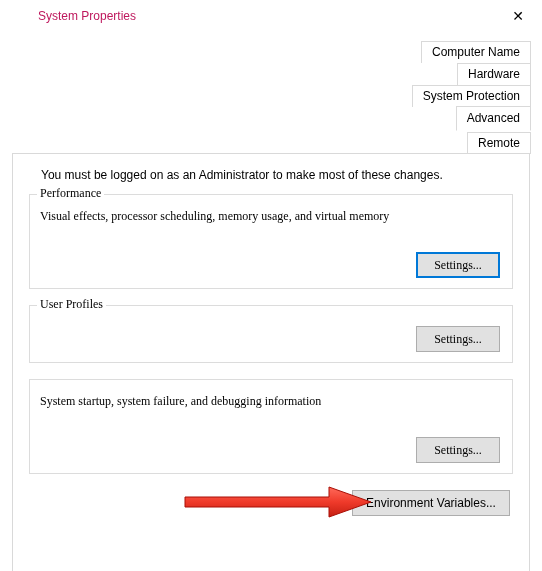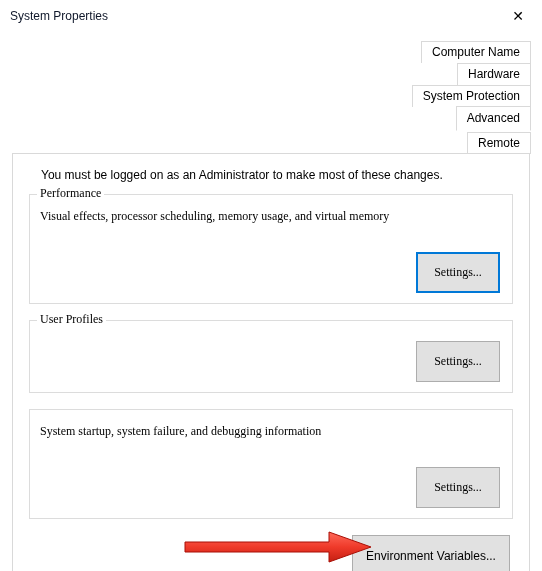--- a/index.html
+++ b/index.html
@@ -14,21 +14,21 @@
     overflow: hidden;
     color: #000;
   }
   .titlebar {
     display: flex;
     align-items: center;
     justify-content: space-between;
     padding: 6px 10px 6px 10px;
     font-size: 12px;
   }
-  .titlebar .title { color: #0f172a; }
+  .titlebar .title { color: #be185d; margin-left: 28px; }
   .titlebar .close {
     font-size: 14px;
     color: #000;
     padding: 2px 8px;
     cursor: pointer;
   }
   .content {
     padding: 8px 12px 0 12px;
   }
   .tabs-row {
@@ -100,21 +100,21 @@
     padding-top: 6px;
   }
   button.win {
     font-family: inherit;
     font-size: 12px;
     background: #e1e1e1;
     border: 1px solid #adadad;
     padding: 2px 0;
     cursor: pointer;
     min-width: 84px;
-    height: 41px;
+    height: 26px;
   }
   button.win.focus {
     background: #e1e1e1;
     border: 2px solid #0078d7;
     padding: 1px 0;
   }
   button.win.disabled {
     color: #a5a5a5;
     border: 1px solid #c9c9c9;
     background: #ececec;

